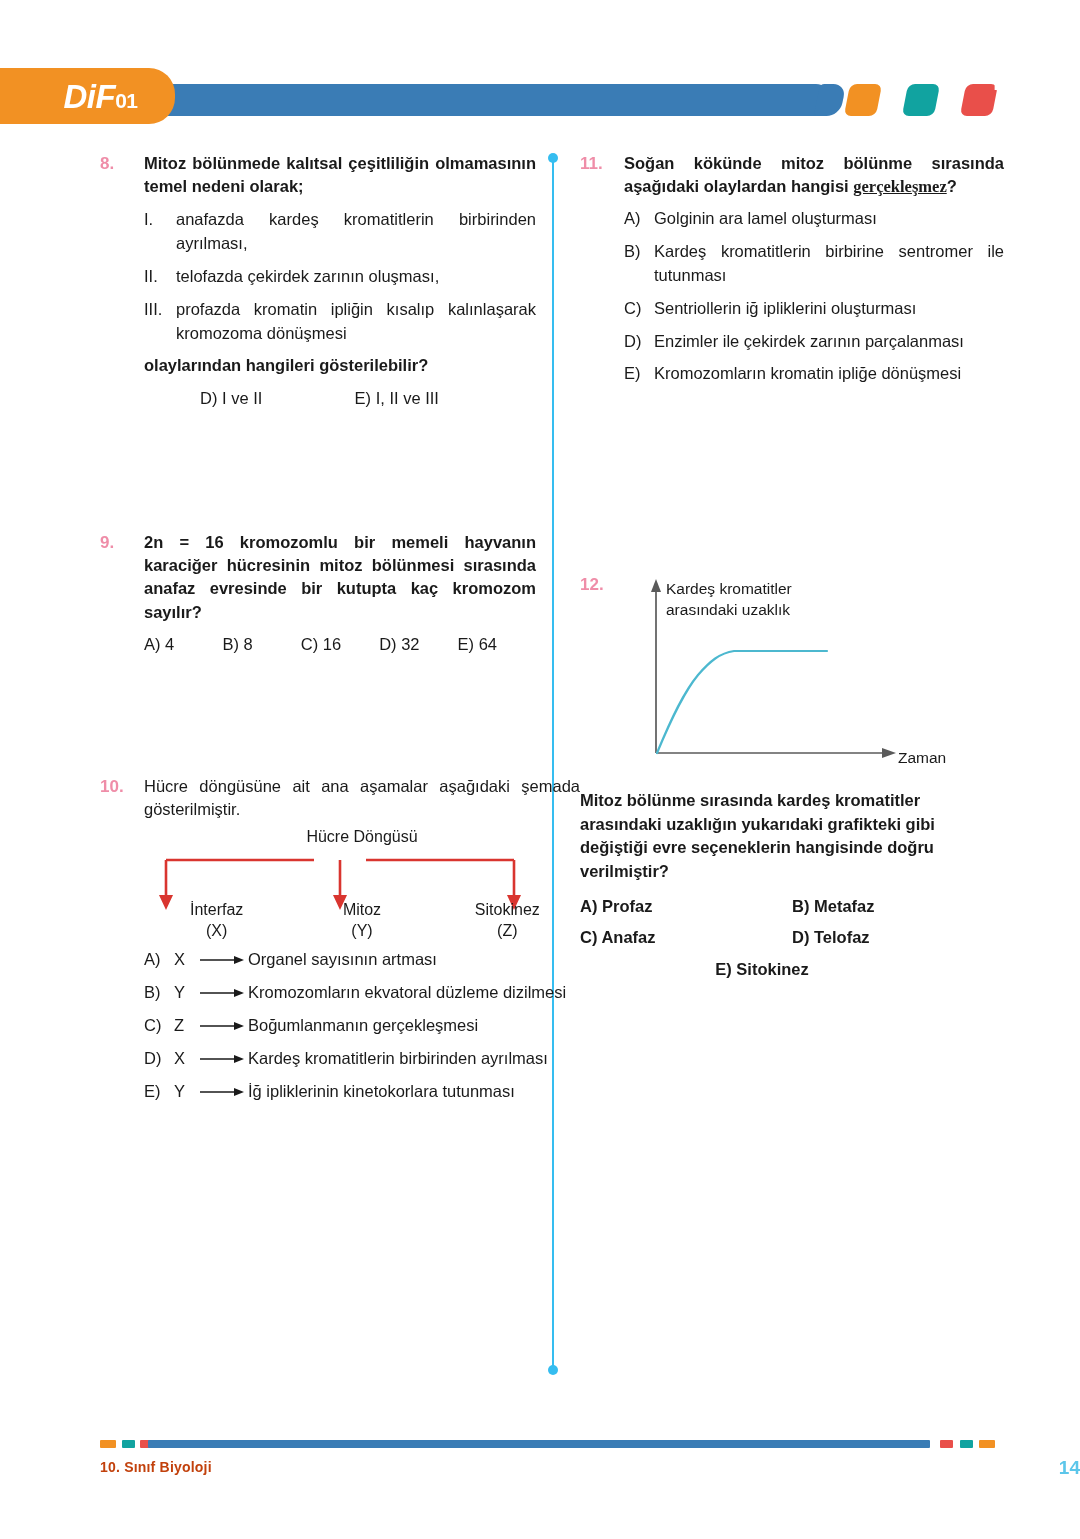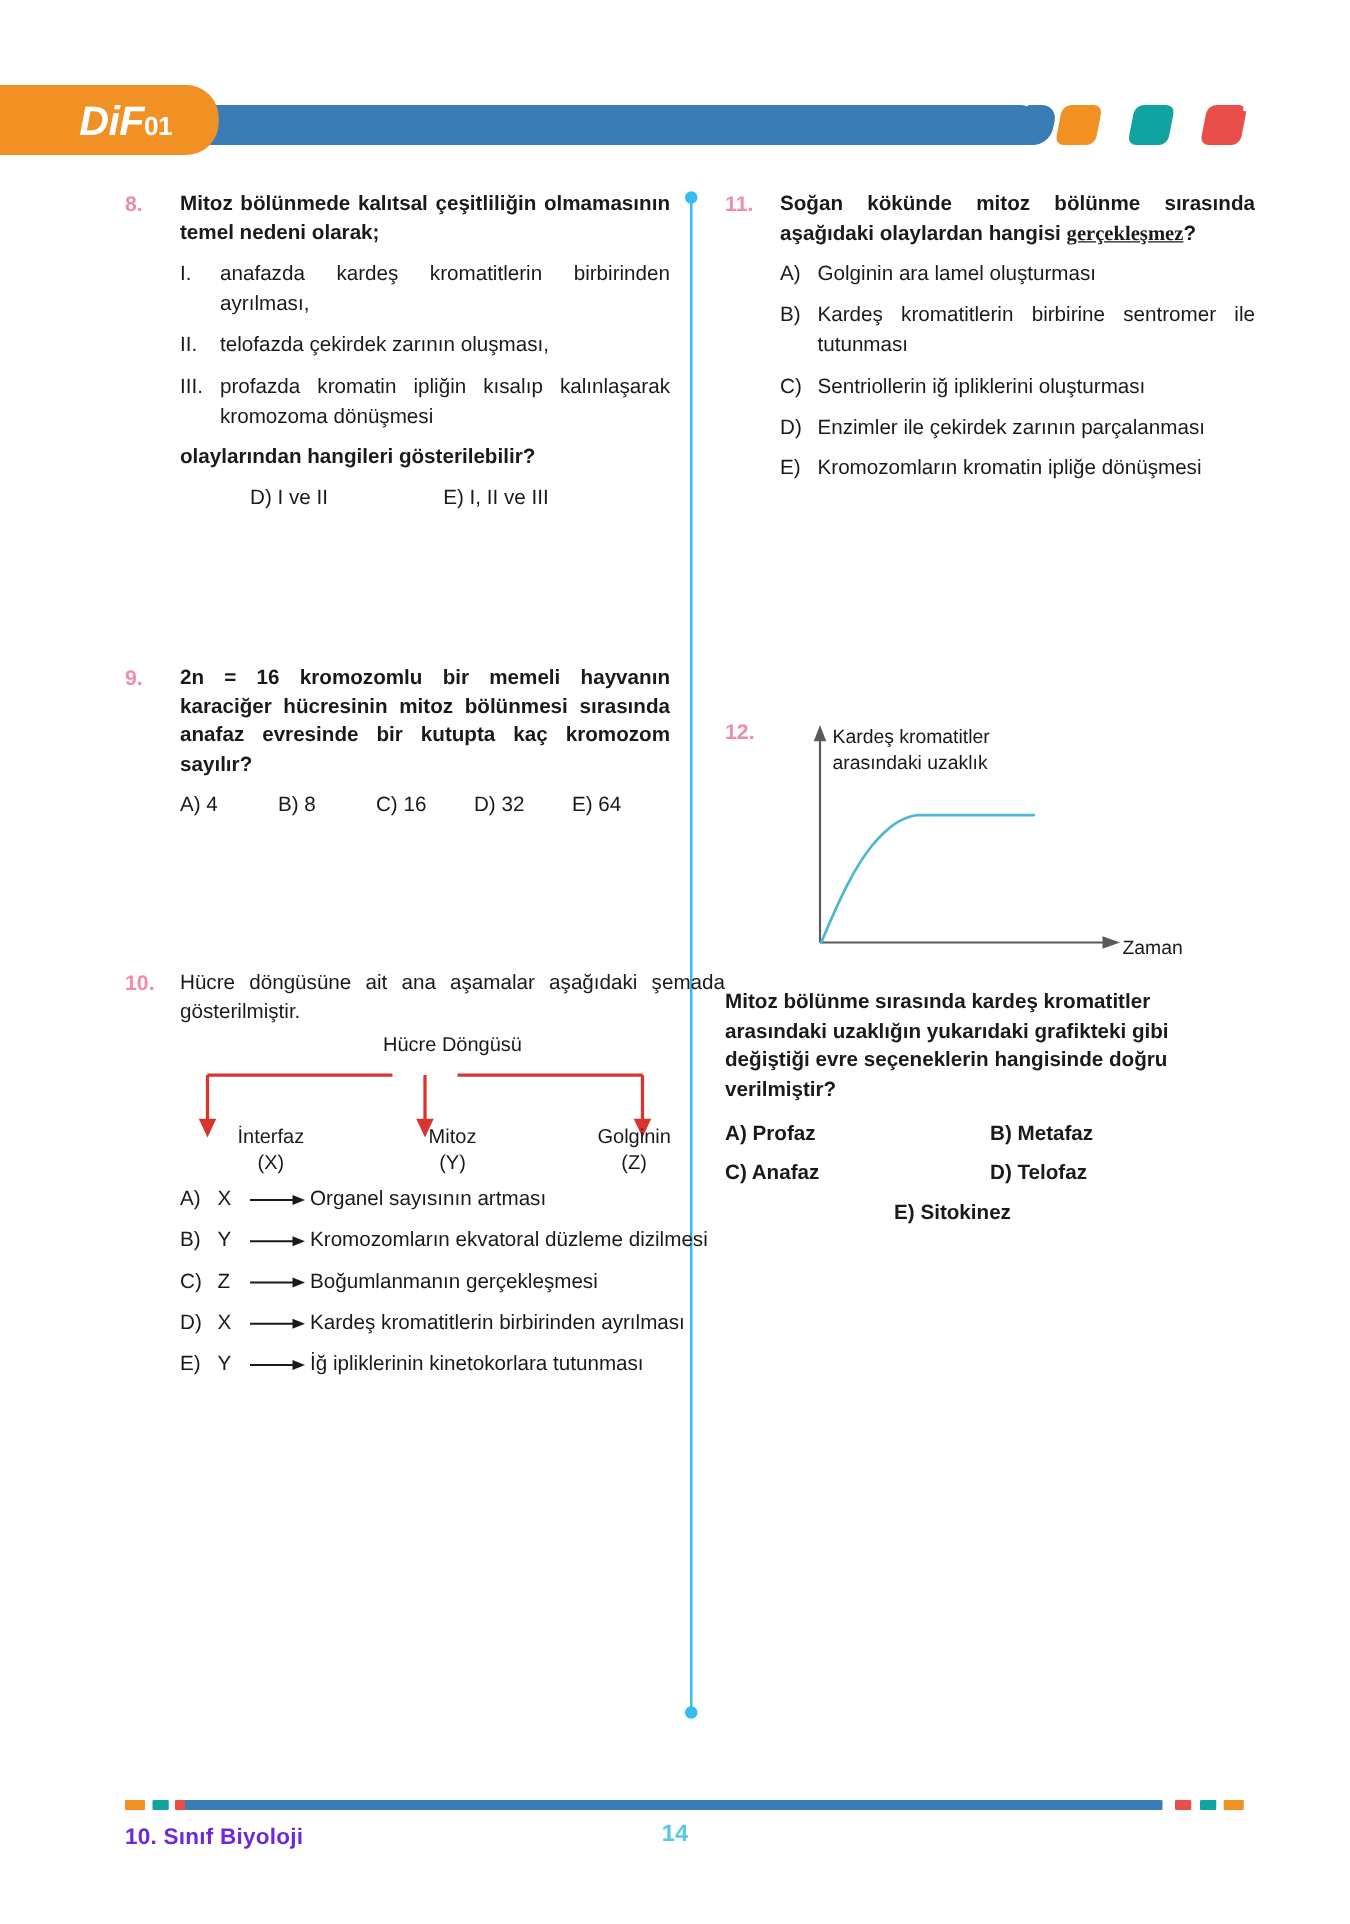--- a/index.html
+++ b/index.html
@@ -136,22 +136,22 @@
     position: absolute; left: 24px; top: 2px;
     font-size: 15.5px; line-height: 1.3; white-space: nowrap;
   }
   .graph-xlabel { position: absolute; left: 256px; top: 172px; font-size: 15.5px; }
 
   
   .footer { position: absolute; left: 0; bottom: 44px; width: 1080px; height: 60px; }
   .footer-rule { position: absolute; left: 100px; top: 0; width: 880px; height: 18px; }
   .fdash { position: absolute; top: 5px; height: 8px; border-radius: 1px; }
   .fbar { position: absolute; top: 5px; left: 48px; width: 782px; height: 8px; background: #3a7cb5; border-radius: 1px; }
-  .footer-left { position: absolute; left: 100px; top: 24px; font-size: 18px; font-weight: bold; color: #6d28d9; letter-spacing: 0.2px; text-align: center; }
-  .footer-page { position: absolute; left: 0; right: 0; top: 22px; text-align: center; font-size: 19px; color: #5cc6ea; font-weight: bold; }
+  .footer-left { position: absolute; left: 100px; top: 24px; font-size: 14px; font-weight: bold; color: #c2410c; letter-spacing: 0.2px; text-align: center; }
+  .footer-page { position: absolute; left: 0; right: 0; top: 22px; text-align: right; font-size: 19px; color: #5cc6ea; font-weight: bold; }
 
   .sp-1 { height: 120px; } .sp-2 { height: 118px; }
   .sp-r1 { height: 178px; }
 </style>
 </head>
 <body>
 
 <div class="page">
 
   <div class="header">
@@ -265,21 +265,21 @@
             <div class="schema-labels">
               <div>
                 <span>İnterfaz</span><br>
                 <span>(X)</span>
               </div>
               <div>
                 <span>Mitoz</span><br>
                 <span>(Y)</span>
               </div>
               <div>
-                <span>Golginin</span><br>
+                <span>Sitokinez</span><br>
                 <span>(Z)</span>
               </div>
             </div>
           </div>
 
 
           <div class="opt-list">
             <div class="map-line">
               <div class="map-letter">A)</div>
               <div class="map-var">X</div>

